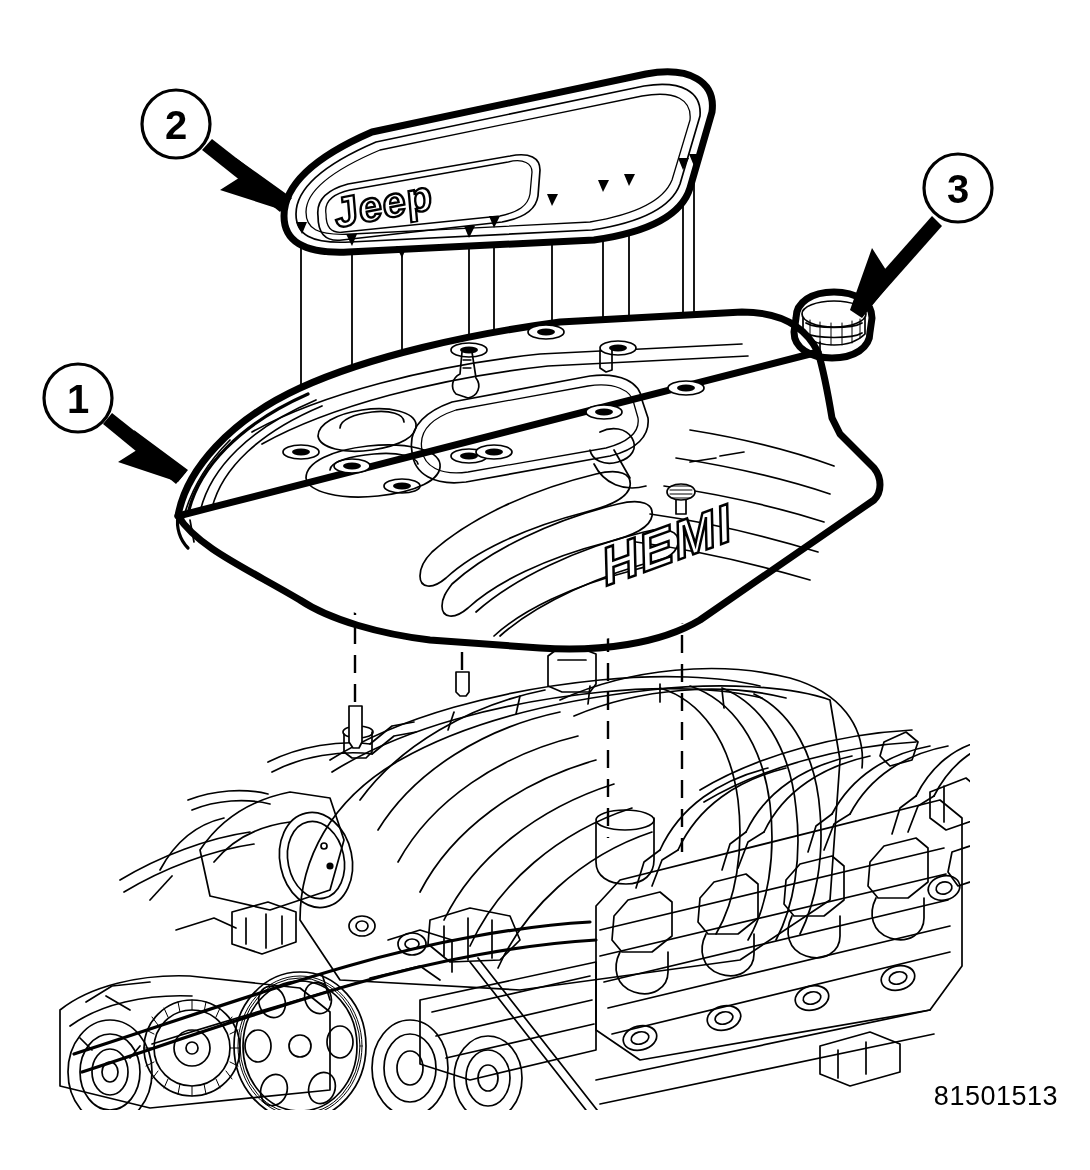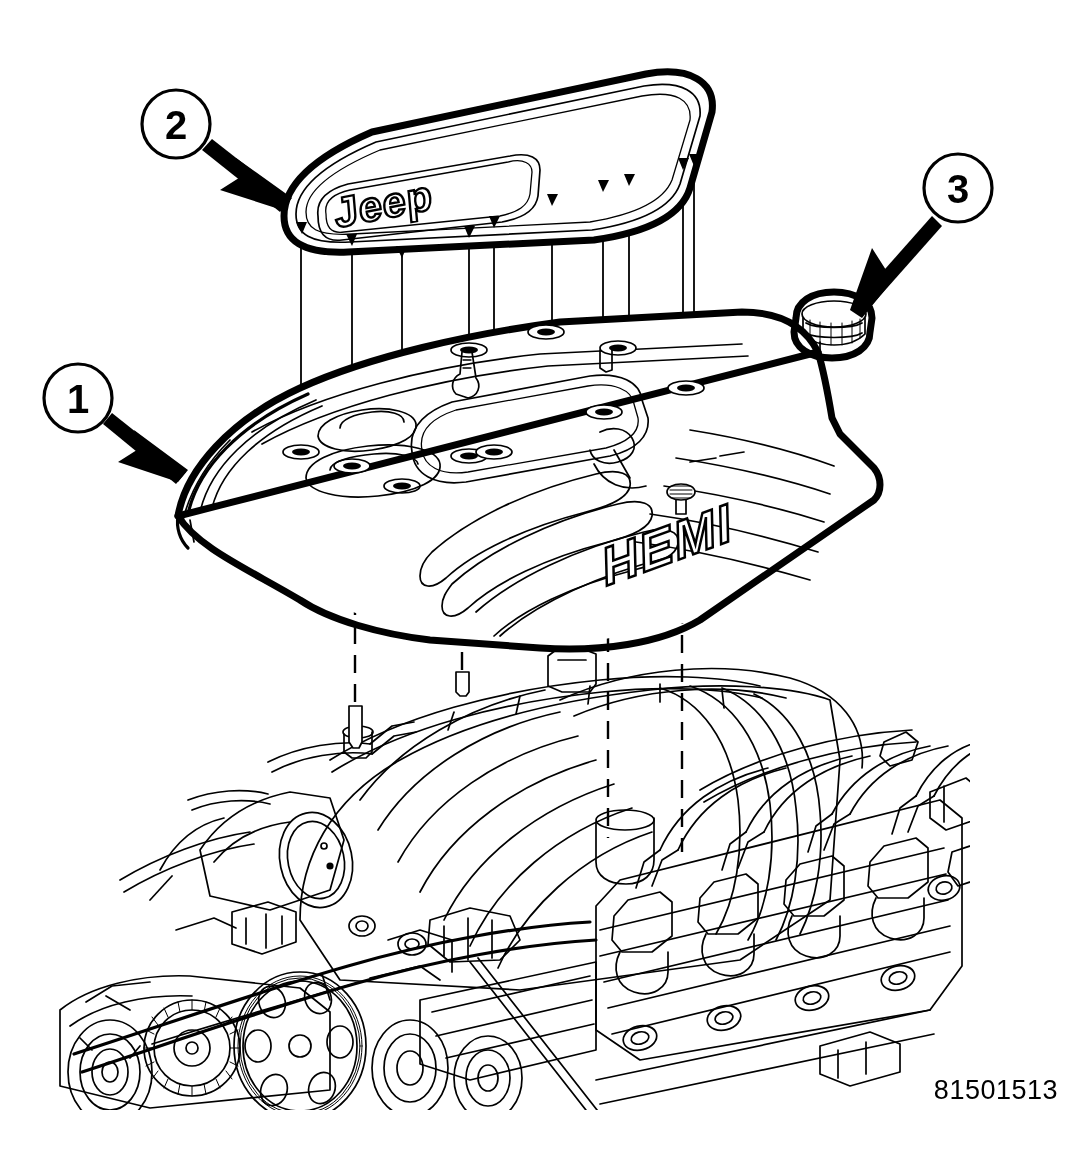--- a/index.html
+++ b/index.html
@@ -24,21 +24,21 @@
     position: absolute;
     top: 0;
     left: 0;
     width: 1090px;
     height: 1170px;
     display: block;
   }
   .part-number {
     position: absolute;
     right: 32px;
-    bottom: 64px;
+    bottom: 58px;
     font-family: "Liberation Sans", sans-serif;
     font-size: 27px;
     letter-spacing: 0.5px;
     color: #000000;
     white-space: nowrap;
   }
   .callout-num {
     font-family: "Liberation Sans", sans-serif;
     font-size: 40px;
     font-weight: 700;

